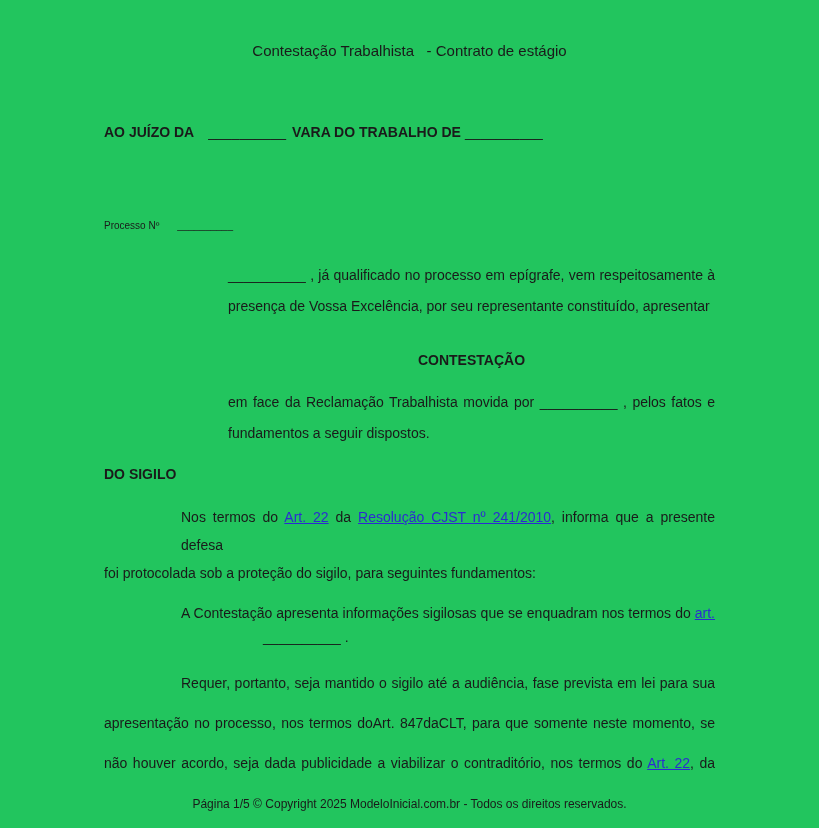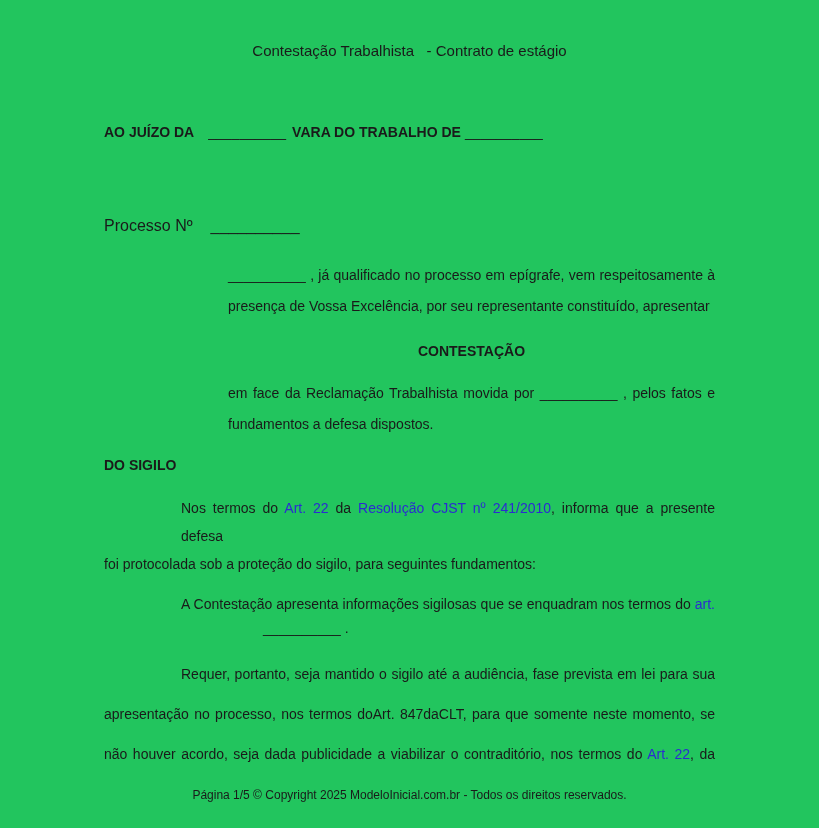--- a/index.html
+++ b/index.html
@@ -25,29 +25,29 @@
     margin-top: 61px;
     font-size: 14px;
     line-height: 20px;
     font-weight: bold;
   }
   .blank { font-weight: normal; letter-spacing: 0; }
   .court-line .blank-1 { margin: 0 6px 0 14px; }
   .court-line .blank-2 { margin-left: 4px; }
   .process-line {
     margin-top: 74px;
-    font-size: 16px;
+    font-size: 10px;
     line-height: 20px;
   }
   .process-line .blank { margin-left: 18px; }
   .block { margin-left: 124px; font-size: 14px; }
   .block .line { line-height: 31px; }
   .block-1 { margin-top: 24px; }
   .h-contestacao {
-    margin-top: 19px;
+    margin-top: 28px;
     margin-left: 124px;
     font-size: 14px;
     line-height: 20px;
     font-weight: bold;
     text-align: center;
   }
   .block-2 { margin-top: 17px; }
   .h-sigilo {
     margin-top: 15px;
     font-size: 14px;
@@ -67,20 +67,21 @@
     line-height: 20px;
   }
   .footer {
     margin-top: 16px;
     font-size: 12px;
     line-height: 22px;
     text-align: center;
   }
   .lnk {
     color: var(--link-color, #2b2bd2);
+    text-decoration: underline;
     cursor: pointer;
   }
 </style>
 </head>
 <body>
 
 <div class="page">
 
   <div class="doc-title">Contestação Trabalhista   - Contrato de estágio</div>
 
@@ -90,21 +91,21 @@
 
   <div class="block block-1">
     <div class="line jl"><span>__________</span><span> , já qualificado no processo em epígrafe, vem respeitosamente à</span></div>
     <div class="line"><span>presença de Vossa Excelência, por seu representante constituído, apresentar</span></div>
   </div>
 
   <div class="h-contestacao">CONTESTAÇÃO</div>
 
   <div class="block block-2">
     <div class="line jl"><span>em face da Reclamação Trabalhista movida por </span><span>__________</span><span> , pelos fatos e</span></div>
-    <div class="line"><span>fundamentos a defesa dispostos.</span></div>
+    <div class="line"><span>fundamentos a seguir dispostos.</span></div>
   </div>
 
   <div class="h-sigilo">DO SIGILO</div>
 
   <div class="para para-1">
     <div class="line jl indent"><span>Nos termos do </span><span class="lnk">Art. 22</span><span> da </span><span class="lnk">Resolução CJST nº 241/2010</span><span>, informa que a presente defesa</span></div>
     <div class="line"><span>foi protocolada sob a proteção do sigilo, para seguintes fundamentos:</span></div>
   </div>
 
   <div class="para para-2">

